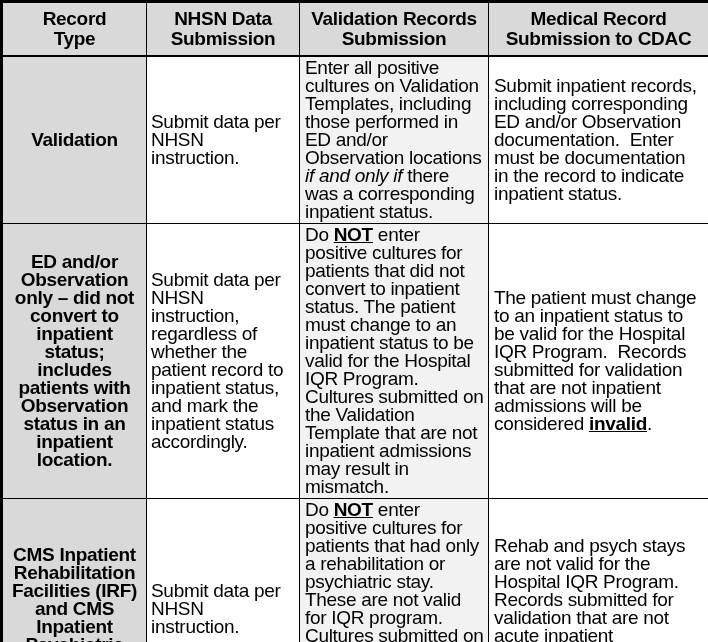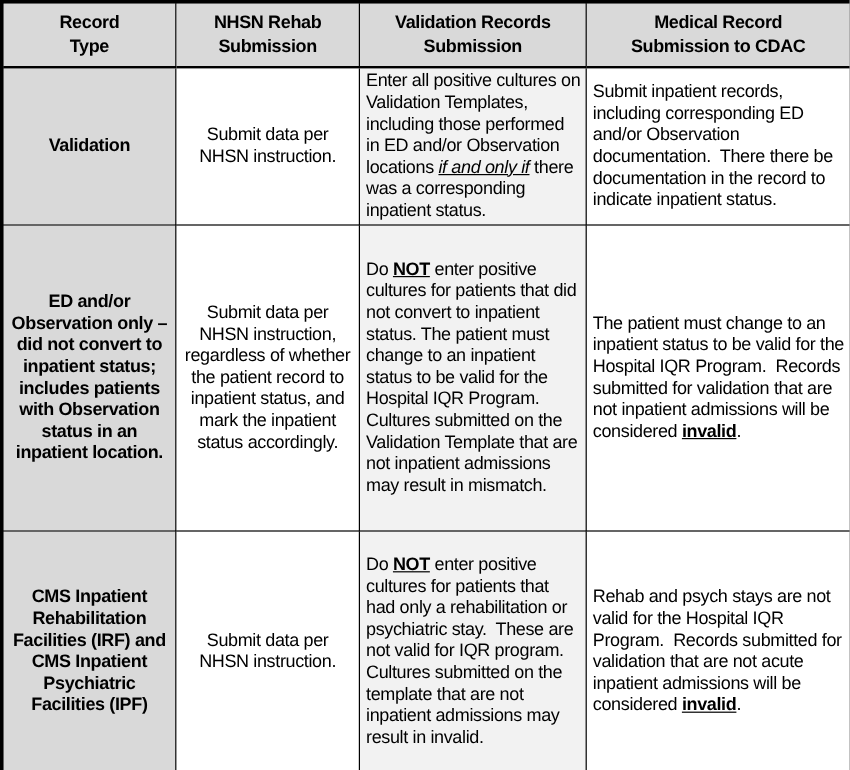--- a/index.html
+++ b/index.html
@@ -16,21 +16,21 @@
     color:#000;
   }
   table.record-table{
     border-collapse:collapse;
     table-layout:fixed;
     width:708px;height:642px;
     border:3px solid var(--border-color);
   }
   th,td{
     border:1px solid var(--border-color);
-    font-size:15px;
+    font-size:19px;
     line-height:18px;
     letter-spacing:-0.3px;
     padding:2px 4px;
     vertical-align:middle;
     white-space:pre-wrap;
     overflow:hidden;
     box-sizing:border-box;
   }
   thead th{
     background:var(--header-bg);
@@ -38,21 +38,21 @@
     text-align:center;
     border-bottom:2px solid var(--border-color);
     line-height:20px;
   }
   td.col-record{
     background:var(--record-bg);
     font-weight:bold;
     text-align:center;
     padding:2px 3px;
   }
-  td.col-nhsn{background:var(--cell-bg);text-align:center;}
+  td.col-nhsn{background:var(--cell-bg);text-align:left;}
   td.col-validation{background:var(--validation-bg);text-align:left;padding-left:5px;}
   td.col-medical{background:var(--cell-bg);text-align:left;padding-left:5px;}
   tr.row-1{height:127px;}
   tr.row-2{height:255px;}
   tr.row-3{height:202px;}
   tr.header-row{height:54px;}
 </style>
 </head>
 <body>
 
@@ -60,34 +60,34 @@
   <colgroup>
     <col style="width:145px">
     <col style="width:153px">
     <col style="width:189px">
     <col style="width:221px">
   </colgroup>
   <thead>
     <tr class="header-row">
       <th>Record
 Type</th>
-      <th>NHSN Rehab
+      <th>NHSN Data
 Submission</th>
       <th>Validation Records
 Submission</th>
       <th>Medical Record
 Submission to CDAC</th>
     </tr>
   </thead>
   <tbody>
     <tr class="row-1">
       <td class="col-record">Validation</td>
       <td class="col-nhsn"><span>Submit data per NHSN instruction.</span></td>
-      <td class="col-validation"><span>Enter all positive cultures on Validation Templates, including those performed in ED and/or Observation locations </span><span style="font-style: italic; text-decoration: underline;">if and only if</span><span> there was a corresponding inpatient status.</span></td>
-      <td class="col-medical"><span>Submit inpatient records, including corresponding ED and/or Observation documentation.  There there be documentation in the record to indicate inpatient status.</span></td>
+      <td class="col-validation"><span>Enter all positive cultures on Validation Templates, including those performed in ED and/or Observation locations </span><span style="font-style: italic;">if and only if</span><span> there was a corresponding inpatient status.</span></td>
+      <td class="col-medical"><span>Submit inpatient records, including corresponding ED and/or Observation documentation.  Enter must be documentation in the record to indicate inpatient status.</span></td>
     </tr>
     <tr class="row-2">
       <td class="col-record">ED and/or Observation only – did not convert to inpatient status; includes patients with Observation status in an inpatient location.</td>
       <td class="col-nhsn"><span>Submit data per NHSN instruction, regardless of whether the patient record to inpatient status, and mark the inpatient status accordingly.</span></td>
       <td class="col-validation"><span>Do </span><span style="font-weight: bold; text-decoration: underline;">NOT</span><span> enter positive cultures for patients that did not convert to inpatient status. The patient must change to an inpatient status to be valid for the Hospital IQR Program.  Cultures submitted on the Validation Template that are not inpatient admissions may result in mismatch.</span></td>
       <td class="col-medical"><span>The patient must change to an inpatient status to be valid for the Hospital IQR Program.  Records submitted for validation that are not inpatient admissions will be considered </span><span style="font-weight: bold; text-decoration: underline;">invalid</span><span>.</span></td>
     </tr>
     <tr class="row-3">
       <td class="col-record">CMS Inpatient Rehabilitation Facilities (IRF) and CMS Inpatient Psychiatric Facilities (IPF)</td>
       <td class="col-nhsn"><span>Submit data per NHSN instruction.</span></td>

